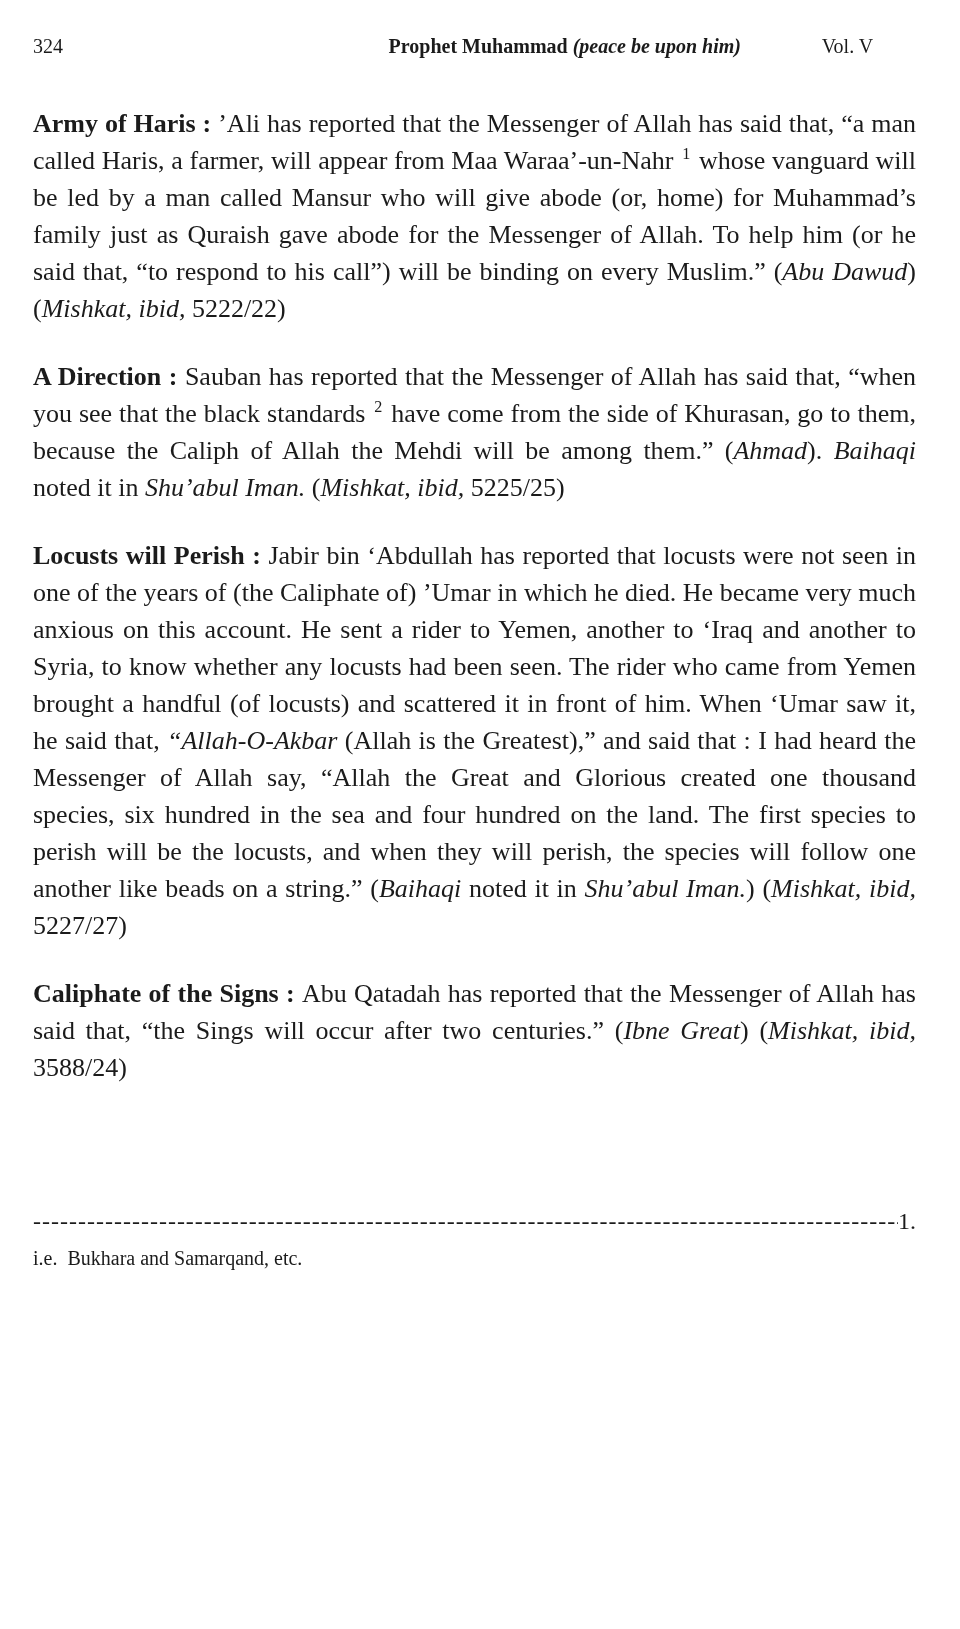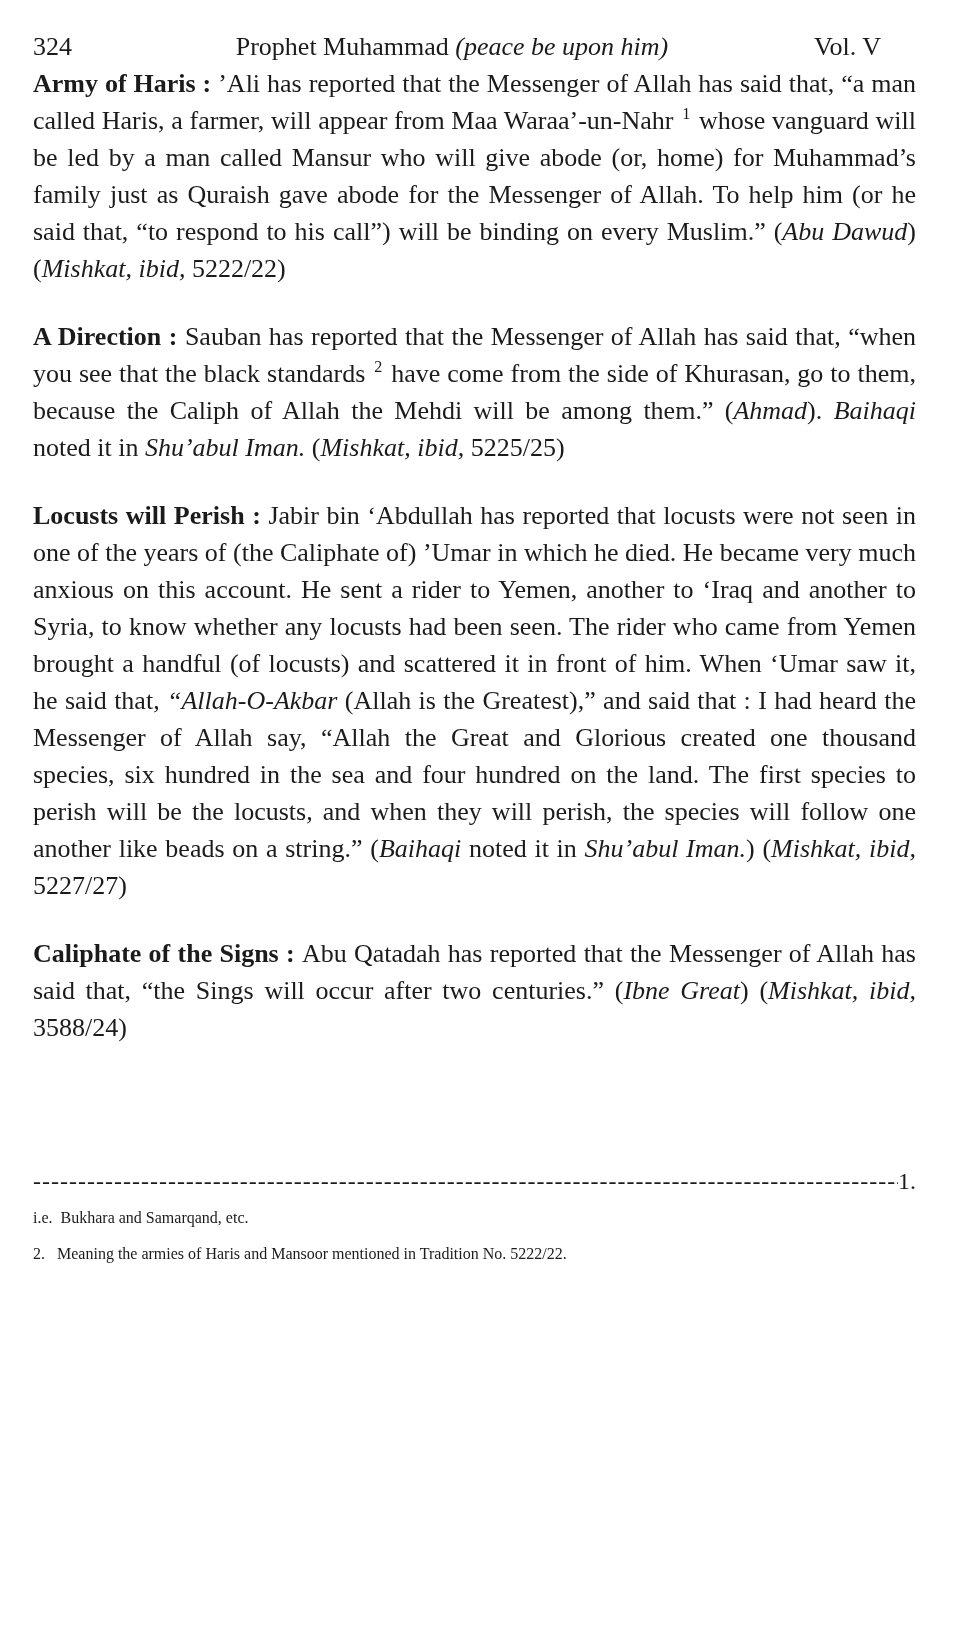--- a/index.html
+++ b/index.html
@@ -18,28 +18,28 @@
     box-sizing: border-box;
     width: 960px;
     height: 1629px;
     padding: 28px 44px 0 33px;
   }
   
   .header {
     display: grid;
     grid-template-columns: 130px 1fr 175px;
     align-items: baseline;
-    font-size: 26px;
+    font-size: 20px;
     line-height: 37px;
   }
   .header .pageno { text-align: left; }
-  .header .title  { text-align: center; white-space: nowrap; }
+  .header .title  { text-align: right; white-space: nowrap; font-weight: bold; }
   .header .vol    { text-align: center; padding-left: 38px; white-space: nowrap; }
   
-  .body-text { }
+  .body-text { margin-top: 40px; }
   .para {
     margin: 0 0 31px 0;
     font-size: 26px;
     line-height: 37px;
     text-align: justify;
     text-justify: inter-word;
   }
   .para:nth-of-type(4) { margin-top: 18px; }
   .b { font-weight: bold; }
   .i { font-style: italic; }
@@ -59,21 +59,21 @@
     letter-spacing: 1px;
   }
   .sep .dashes {
     flex: 1 1 auto;
     overflow: hidden;
     white-space: nowrap;
   }
   .sep .sep-label { flex: 0 0 auto; letter-spacing: 0; }
   .footnotes { margin-top: 4px; }
   .footnote {
-    font-size: 16px;
+    font-size: 20px;
     line-height: 36px;
     white-space: pre-wrap;
   }
 </style>
 </head>
 <body>
 
 <div class="page">
 
   <div class="header">
@@ -90,16 +90,15 @@
       <p class="para"><span class="b">Caliphate of the Signs : </span><span>Abu Qatadah has reported that the Messenger of Allah has said that, “the Sings will occur after two centuries.” (</span><span class="i">Ibne Great</span><span>) (</span><span class="i">Mishkat, ibid,</span><span> 3588/24)</span></p>
     </div>
 
   <div class="sep">
     <span class="dashes">------------------------------------------------------------------------------------------------------------------------------------------------------</span>
     <span class="sep-label">1.</span>
   </div>
 
   <div class="footnotes">
     <div class="footnote">i.e.  Bukhara and Samarqand, etc.</div>
-    <div class="footnote">2.   Meaning the armies of Haris and Mansoor mentioned in Tradition No. 5222/22.</div>
   </div>
 
 </div>
 
 </body></html>

